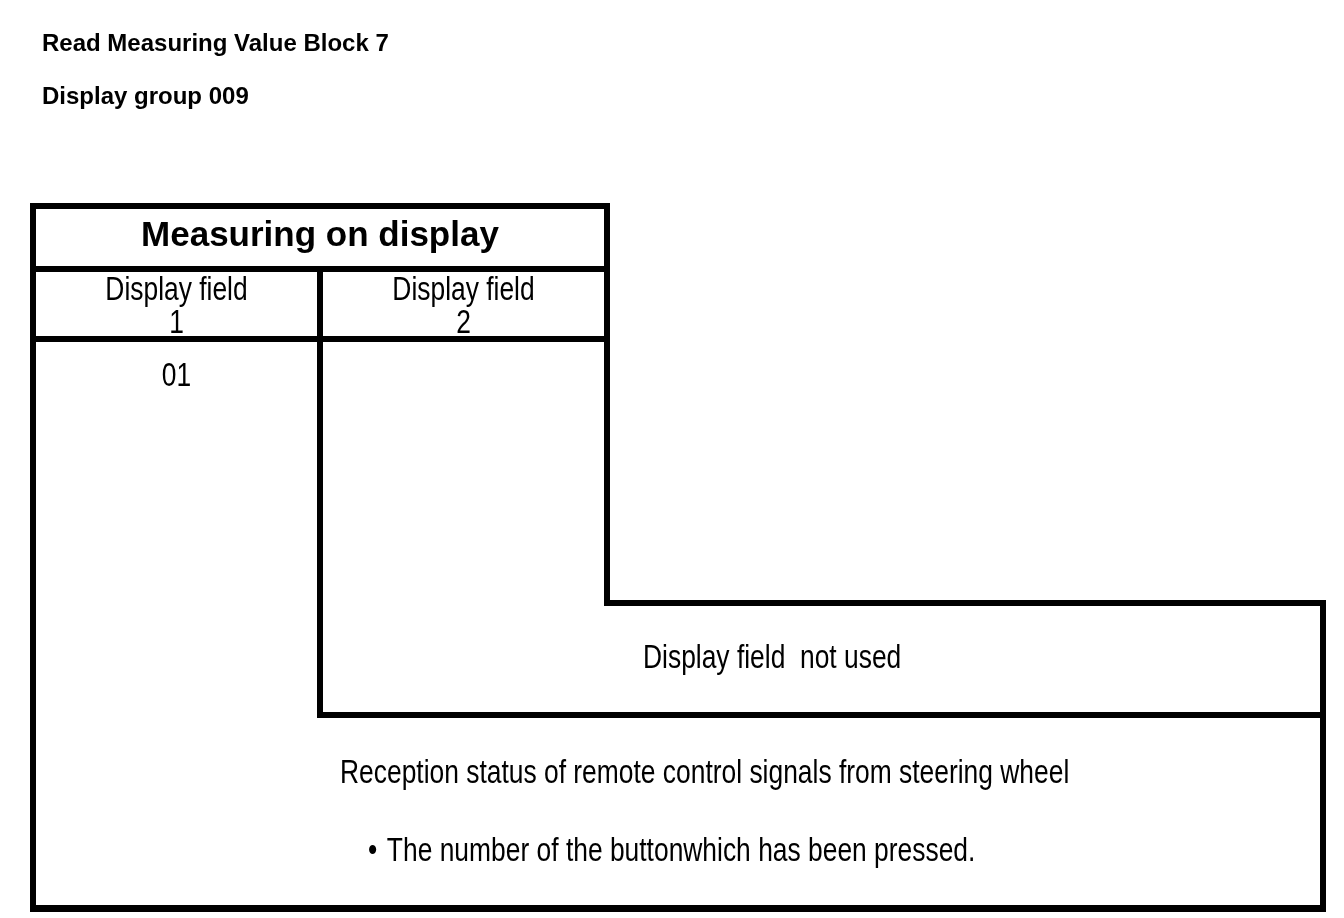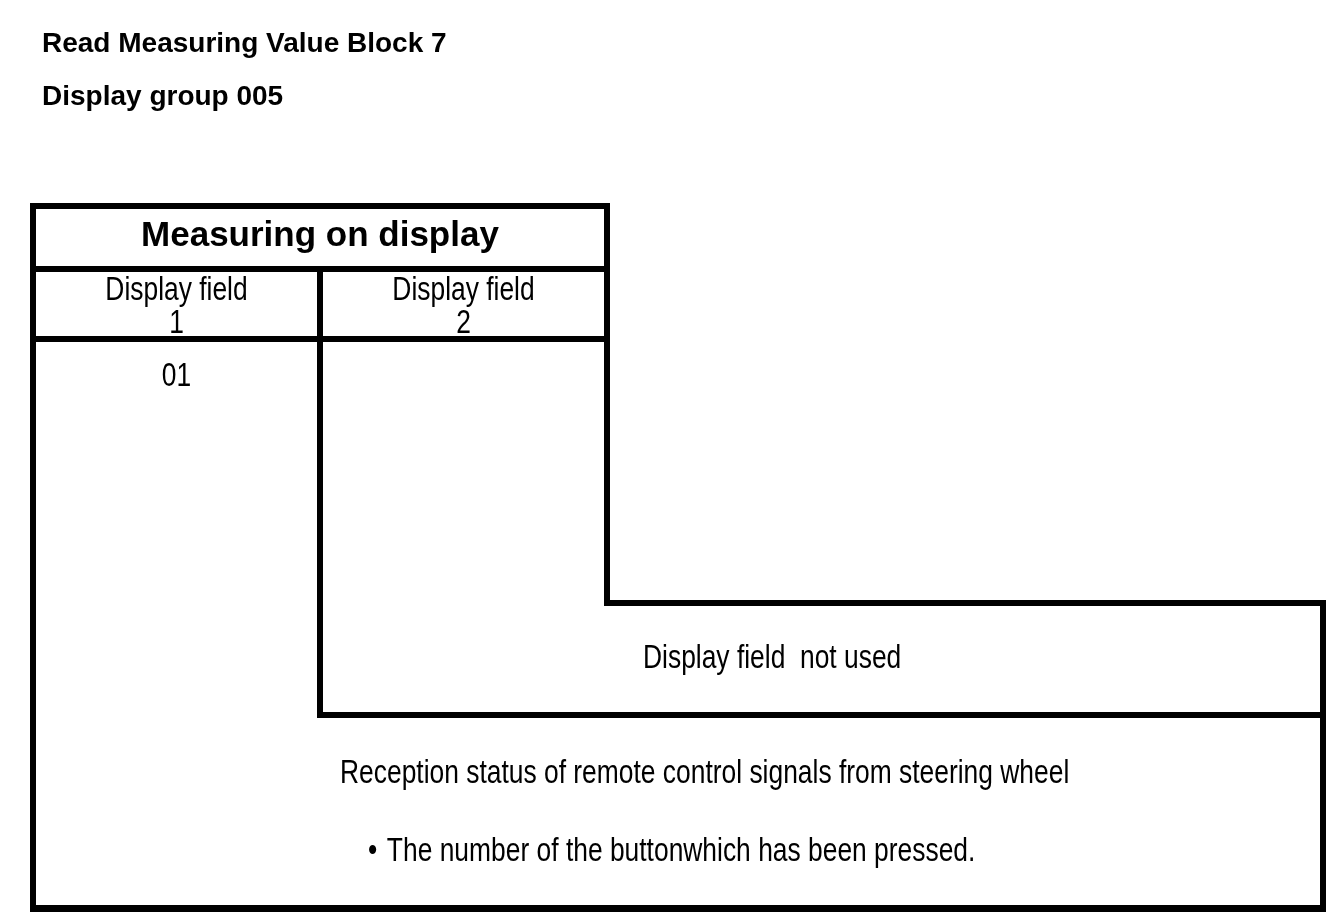--- a/index.html
+++ b/index.html
@@ -12,38 +12,38 @@
     position:relative;
     width:1344px;height:918px;
     background:var(--bg);
     color:var(--text);
     font-family:"Liberation Sans","DejaVu Sans",sans-serif;
     overflow:hidden;
   }
   .line{position:absolute;background:var(--line);}
   .abs{position:absolute;}
   .bold{font-weight:bold;}
-  .fs-title{font-size:28px;line-height:40px;}
+  .fs-title{font-size:24px;line-height:40px;}
   .fs-head{font-size:35px;line-height:40px;}
   .fs-body{font-size:33px;line-height:38px;}
   .center{text-align:center;}
   
   .cond{transform:scaleX(0.8);}
   .cond-l{transform:scaleX(0.8);transform-origin:0 50%;}
   .pre{white-space:pre;}
   .colhead{line-height:33px;}
   .bullet-gap{margin-left:12px;}
 </style>
 </head>
 <body>
 
 <div class="page">
 
   <div class="abs fs-title bold" style="left:42px;top:23px;">Read Measuring Value Block 7</div>
-  <div class="abs fs-title bold" style="left:42px;top:76px;">Display group 005</div>
+  <div class="abs fs-title bold" style="left:42px;top:76px;">Display group 009</div>
 
   <div class="line" style="left:30px;top:203px;width:6px;height:709px;"></div>
   <div class="line" style="left:30px;top:203px;width:580px;height:6px;"></div>
   <div class="line" style="left:604px;top:203px;width:6px;height:403px;"></div>
   <div class="line" style="left:30px;top:266px;width:580px;height:6px;"></div>
   <div class="line" style="left:30px;top:336px;width:580px;height:6px;"></div>
   <div class="line" style="left:317px;top:266px;width:6px;height:452px;"></div>
   <div class="line" style="left:604px;top:600px;width:722px;height:6px;"></div>
   <div class="line" style="left:1320px;top:600px;width:6px;height:312px;"></div>
   <div class="line" style="left:317px;top:712px;width:1009px;height:6px;"></div>

